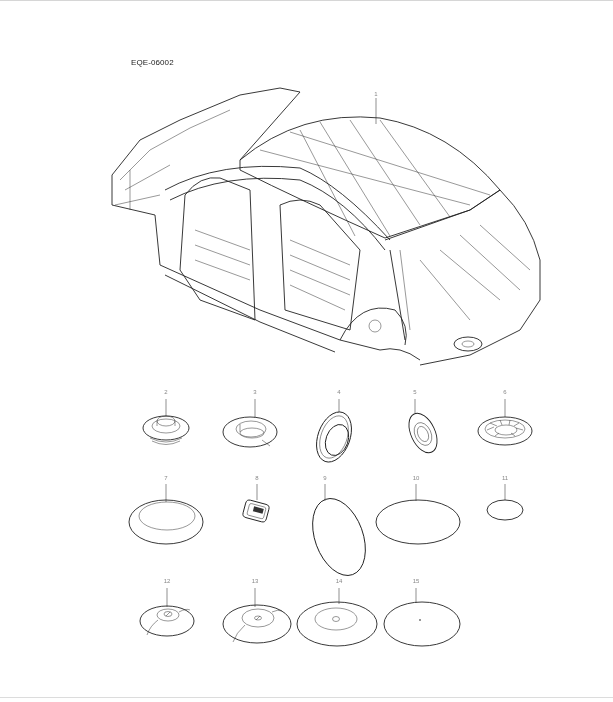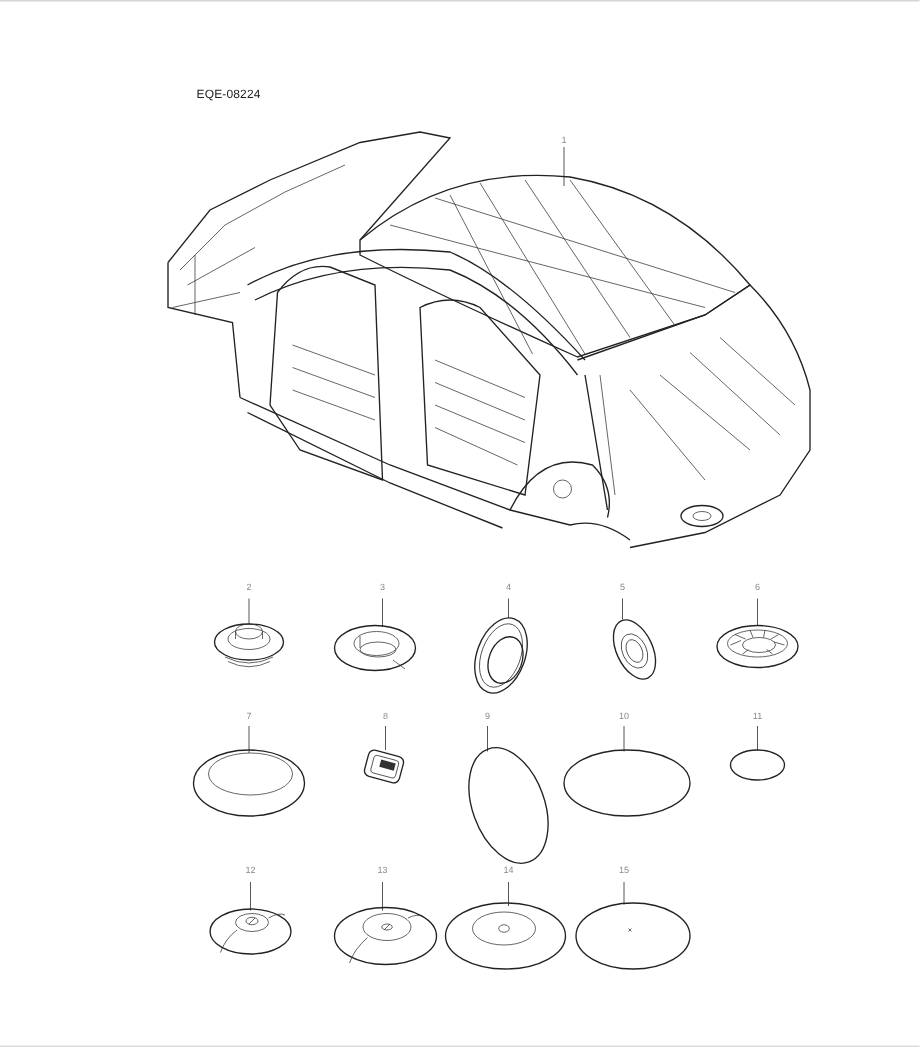--- a/index.html
+++ b/index.html
@@ -10,21 +10,21 @@
     .callout { position: absolute; font-size: 6px; color: #888; transform: translateX(-50%); }
     svg.diagram { position: absolute; left: 0; top: 0; }
     .stroke { fill: none; stroke: #222; stroke-width: 0.9; }
     .thin { fill: none; stroke: #333; stroke-width: 0.5; }
     .leader { stroke: #444; stroke-width: 0.6; }
   </style>
 </head>
 <body>
 
 <div class="topline"></div>
-<div class="code">EQE-08224</div>
+<div class="code">EQE-06002</div>
 
 <svg class="diagram" width="613" height="702" viewBox="0 0 613 702">
 
   <g>
     <line class="leader" x1="376" y1="98" x2="376" y2="124"></line>
 
     <path class="stroke" d="M240,160 Q300,110 380,118 Q450,130 500,190 L470,210 L385,238 Q300,200 240,170 Z" fill="#fafafa"></path>
     <path class="thin" d="M260,150 L470,205 M290,132 L490,195 M320,122 L390,236 M350,120 L420,225 M380,120 L450,217 M300,130 L355,236"></path>
 
     <path class="stroke" d="M165,190 Q220,160 300,168 Q340,185 390,240"></path>

